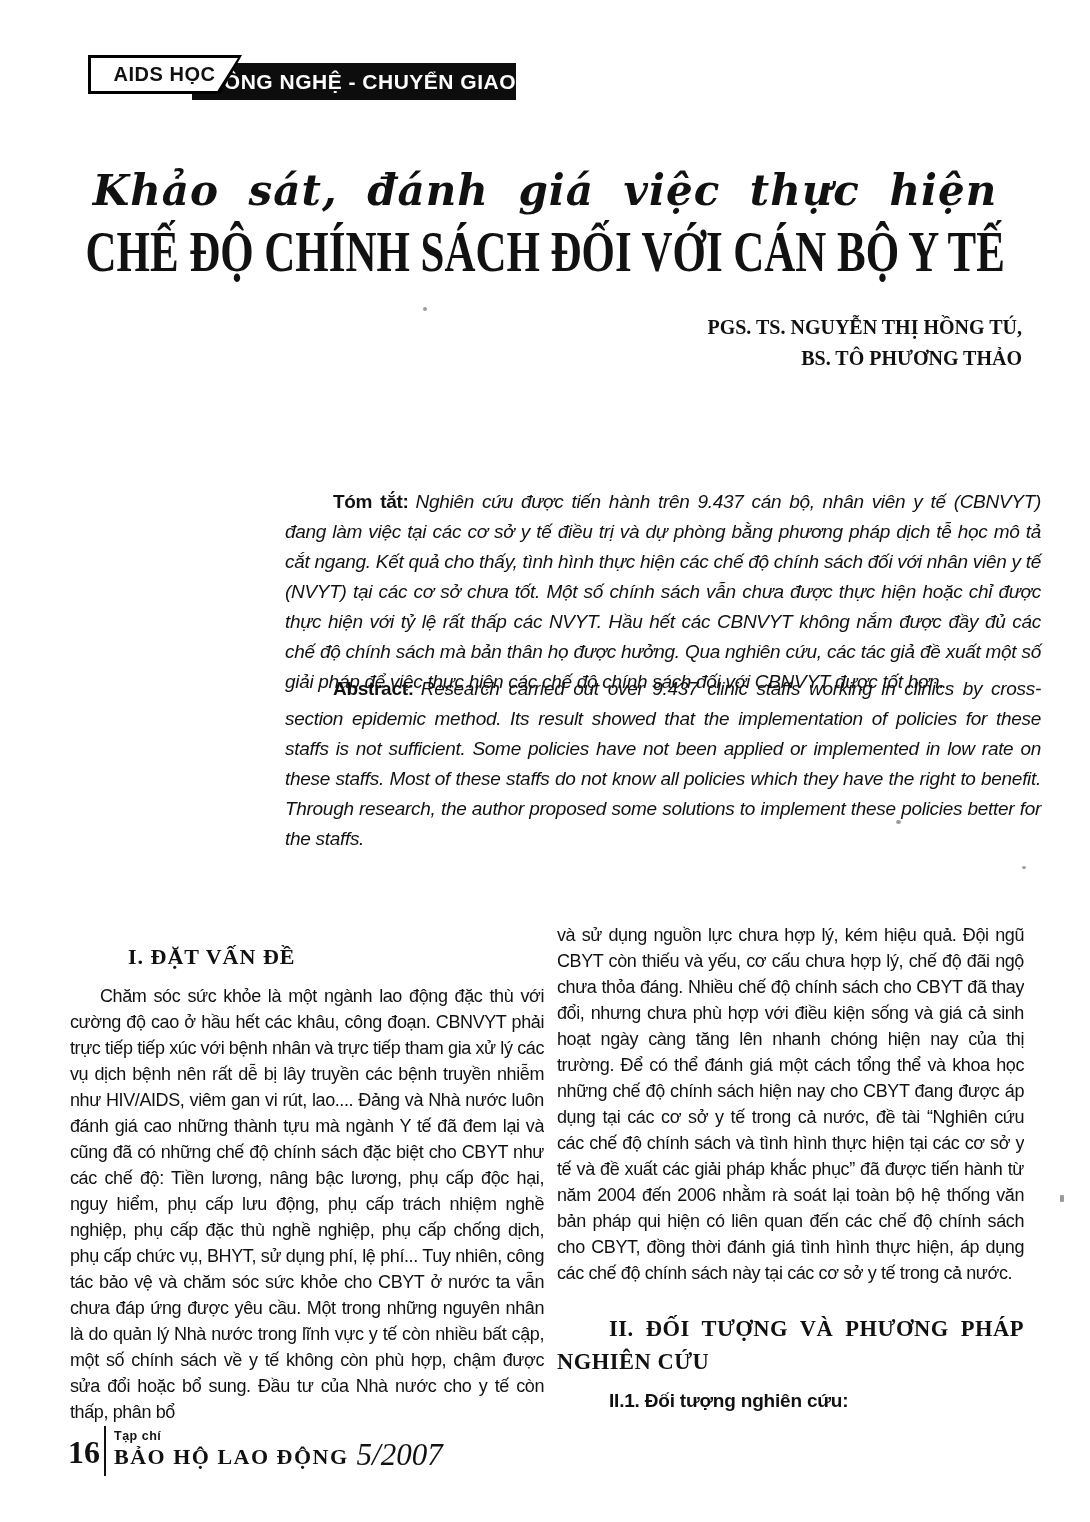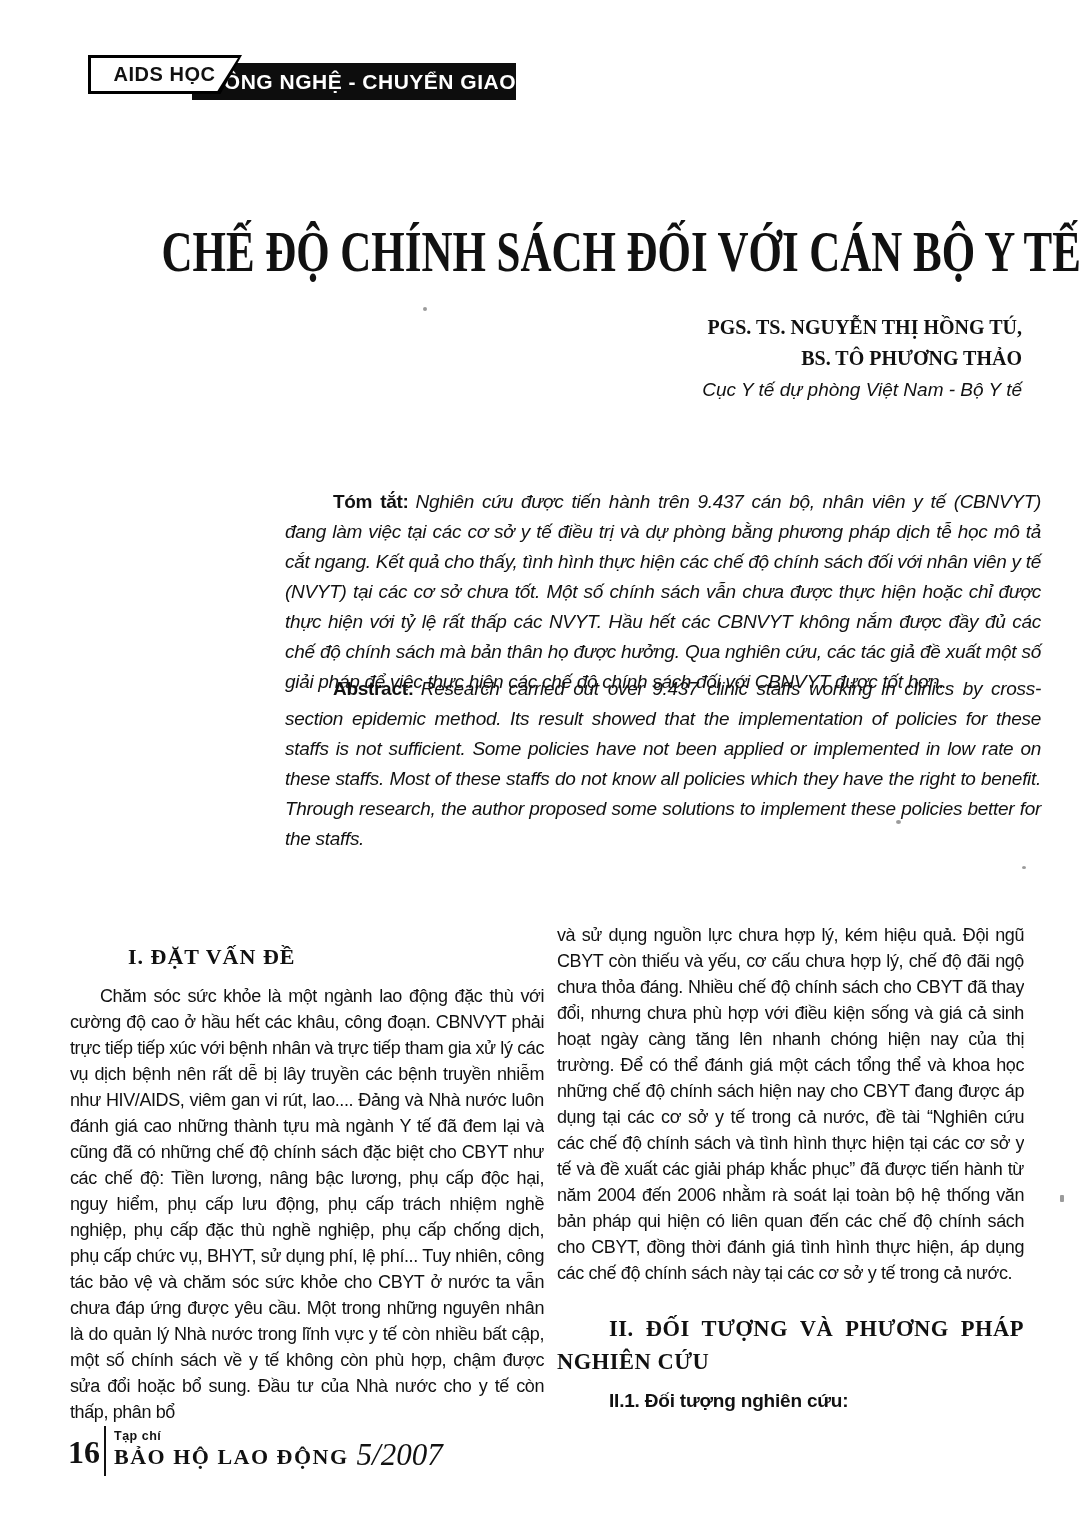--- a/index.html
+++ b/index.html
@@ -29,21 +29,21 @@
     display:flex;align-items:center;justify-content:center;}
   .kicker-box-inner span{font-size:20px;font-weight:600;letter-spacing:.5px;color:#111;white-space:nowrap;}
 
   
   .title-script{
     position:absolute;top:166px;left:0;width:100%;text-align:center;
     font-family:"DejaVu Serif",serif;font-style:italic;font-weight:bold;
     font-size:42px;word-spacing:14px;letter-spacing:1px;white-space:nowrap;
   }
   .title-main-wrap{position:absolute;top:218px;left:0;width:100%;
-    display:flex;justify-content:flex-start;overflow:visible;}
+    display:flex;justify-content:center;overflow:visible;}
   .title-main{
     font-family:"Liberation Serif",serif;font-weight:bold;font-size:58px;
     white-space:nowrap;transform:scaleX(.74);transform-origin:center;
   }
 
   
   .authors{position:absolute;top:312px;right:68px;text-align:right;}
   .author-line{font-family:"Liberation Serif",serif;font-weight:bold;font-size:20px;line-height:31px;}
   .affiliation{font-style:italic;font-size:19px;margin-top:5px;}
 
@@ -105,28 +105,28 @@
     <div class="kicker-bar">
       <span>CÔNG NGHỆ - CHUYỂN GIAO</span>
     </div>
     <div class="kicker-box">
       <div class="kicker-box-inner">
         <span>AIDS HỌC</span>
       </div>
     </div>
   </div>
 
+  <div class="title-script">Khảo sát, đánh giá việc thực hiện</div>
   <div class="title-main-wrap">
     <div class="title-main">CHẾ ĐỘ CHÍNH SÁCH ĐỐI VỚI CÁN BỘ Y TẾ</div>
   </div>
 
   <div class="authors">
     <div class="author-line">PGS. TS. NGUYỄN THỊ HỒNG TÚ,</div>
     <div class="author-line">BS. TÔ PHƯƠNG THẢO</div>
-    <div class="affiliation">Cục Y tế dự phòng Việt Nam - Bộ Y tế</div>
   </div>
 
   <p class="lede summary"><span class="lead">Tóm tắt:</span><span class="it">Nghiên cứu được tiến hành trên 9.437 cán bộ, nhân viên y tế (CBNVYT) đang làm việc tại các cơ sở y tế điều trị và dự phòng bằng phương pháp dịch tễ học mô tả cắt ngang. Kết quả cho thấy, tình hình thực hiện các chế độ chính sách đối với nhân viên y tế (NVYT) tại các cơ sở chưa tốt. Một số chính sách vẫn chưa được thực hiện hoặc chỉ được thực hiện với tỷ lệ rất thấp các NVYT. Hầu hết các CBNVYT không nắm được đầy đủ các chế độ chính sách mà bản thân họ được hưởng. Qua nghiên cứu, các tác giả đề xuất một số giải pháp để việc thực hiện các chế độ chính sách đối với CBNVYT được tốt hơn.</span></p>
 
   <p class="lede abstract"><span class="lead">Abstract:</span><span class="it">Research carried out over 9.437 clinic staffs working in clinics by cross-section epidemic method. Its result showed that the implementation of policies for these staffs is not sufficient. Some policies have not been applied or implemented in low rate on these staffs. Most of these staffs do not know all policies which they have the right to benefit. Through research, the author proposed some solutions to implement these policies better for the staffs.</span></p>
 
   <div class="col col-left">
     <h2 class="sec-heading">I. ĐẶT VẤN ĐỀ</h2>
     <p class="body-p">Chăm sóc sức khỏe là một ngành lao động đặc thù với cường độ cao ở hầu hết các khâu, công đoạn. CBNVYT phải trực tiếp tiếp xúc với bệnh nhân và trực tiếp tham gia xử lý các vụ dịch bệnh nên rất dễ bị lây truyền các bệnh truyền nhiễm như HIV/AIDS, viêm gan vi rút, lao.... Đảng và Nhà nước luôn đánh giá cao những thành tựu mà ngành Y tế đã đem lại và cũng đã có những chế độ chính sách đặc biệt cho CBYT như các chế độ: Tiền lương, nâng bậc lương, phụ cấp độc hại, nguy hiểm, phụ cấp lưu động, phụ cấp trách nhiệm nghề nghiệp, phụ cấp đặc thù nghề nghiệp, phụ cấp chống dịch, phụ cấp chức vụ, BHYT, sử dụng phí, lệ phí... Tuy nhiên, công tác bảo vệ và chăm sóc sức khỏe cho CBYT ở nước ta vẫn chưa đáp ứng được yêu cầu. Một trong những nguyên nhân là do quản lý Nhà nước trong lĩnh vực y tế còn nhiều bất cập, một số chính sách về y tế không còn phù hợp, chậm được sửa đổi hoặc bổ sung. Đầu tư của Nhà nước cho y tế còn thấp, phân bổ</p>
   </div>

